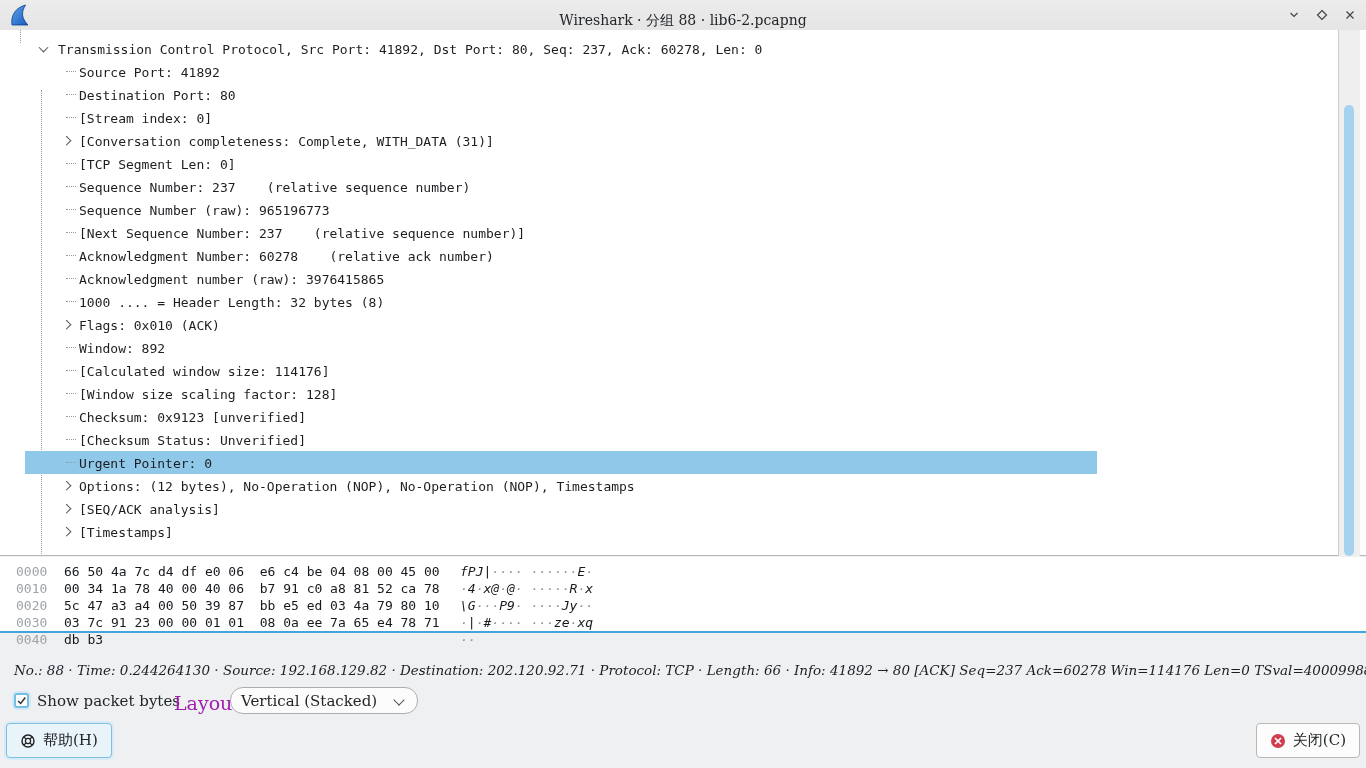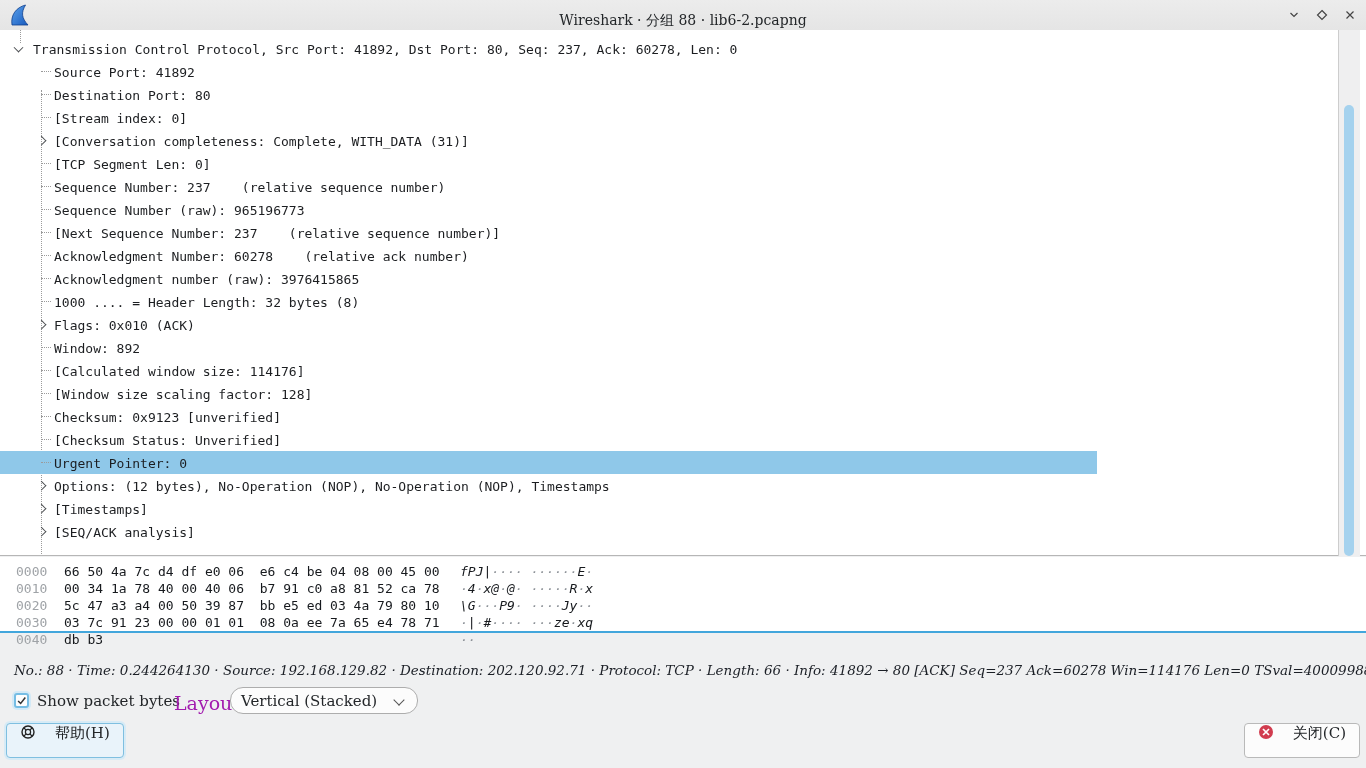--- a/index.html
+++ b/index.html
@@ -14,21 +14,21 @@
   .app-icon{position:absolute;left:9px;top:4px;width:20px;height:22px;}
   .title-text{position:absolute;left:0;right:0;text-align:center;font-size:14px;color:#232629;}
   .win-controls{position:absolute;right:8px;top:0;height:29px;display:flex;align-items:center;gap:12px;}
   .win-btn{width:16px;height:16px;display:flex;align-items:center;justify-content:center;cursor:default;}
 
   
   .tree-pane{position:absolute;left:0;top:30px;width:1366px;height:526px;background:#ffffff;
     border-bottom:1px solid #b6b6b6;overflow:hidden;}
   .tree-guide-root{position:absolute;left:20px;top:0;height:13px;border-left:1px dotted #9b9b9b;}
   .tree-guide{position:absolute;left:41px;top:60px;height:472px;border-left:1px dotted #9b9b9b;}
-  .tree-rows{position:absolute;left:0;top:7px;width:1097px;}
+  .tree-rows{position:absolute;left:0;top:7px;width:1097px;padding-left:25px;}
   .tree-row{position:relative;height:23px;font-family:"DejaVu Sans Mono", monospace;font-size:13px;color:#1c1e21;}
   .tree-row.selected{background:#8fc8e9;}
   .tree-row .row-text{position:absolute;left:54px;top:50%;transform:translateY(-50%);white-space:pre;}
   .tree-row.lvl0 .row-text{left:33px;}
   .tree-row.tick::before{content:"";position:absolute;left:41px;top:11px;width:10px;border-top:1px dotted #9b9b9b;}
   .chev{position:absolute;left:38px;top:50%;width:7px;height:7px;
     border-right:1.4px solid #4a4d50;border-bottom:1.4px solid #4a4d50;}
   .chev.closed{transform:translateY(-55%) rotate(-45deg);}
   .chev.open{transform:translateY(-70%) rotate(45deg);}
   .tree-row.lvl0 .chev{left:15px;}
@@ -55,21 +55,21 @@
     border:2px solid #76bde4;border-radius:3px;box-shadow:0 0 0 2px #d3e9f6;display:flex;align-items:center;justify-content:center;}
   .cb-label{position:absolute;left:37px;top:692px;font-size:15px;color:#232629;}
   .layout-label{position:absolute;left:174px;top:692px;font-size:19px;color:#a21caf;}
   .layout-select{position:absolute;left:230px;top:687px;width:188px;height:27px;background:#fcfcfc;
     border:1px solid #adadad;border-radius:13px;font-size:15px;color:#232629;
     display:flex;align-items:center;padding-left:10px;}
   .select-chev{position:absolute;right:14px;top:8px;width:8px;height:8px;
     border-right:1.4px solid #555;border-bottom:1.4px solid #555;transform:rotate(45deg);}
 
   
-  .btn{position:absolute;top:723px;height:35px;border-radius:4px;display:flex;align-items:flex-start;gap:19px;
+  .btn{position:absolute;top:723px;height:35px;border-radius:4px;display:flex;align-items:center;gap:7px;
     padding:0 13px;font-size:15px;color:#232629;}
   .btn-help{left:6px;background:#e9f3fa;border:1px solid #7fbfe0;box-shadow:0 0 0 2px #d7ebf6;}
   .btn-close{right:6px;background:#fcfcfc;border:1px solid #b9b9b9;}
 </style>
 </head>
 <body>
 
 <div id="app">
 
   <div class="titlebar">
@@ -165,25 +165,25 @@
         </div>
         <div class="tree-row lvl1 selected tick">
           <span class="row-text">Urgent Pointer: 0</span>
         </div>
         <div class="tree-row lvl1">
           <span class="chev closed"></span>
           <span class="row-text">Options: (12 bytes), No-Operation (NOP), No-Operation (NOP), Timestamps</span>
         </div>
         <div class="tree-row lvl1">
           <span class="chev closed"></span>
+          <span class="row-text">[SEQ/ACK analysis]</span>
+        </div>
+        <div class="tree-row lvl1">
+          <span class="chev closed"></span>
           <span class="row-text">[Timestamps]</span>
-        </div>
-        <div class="tree-row lvl1">
-          <span class="chev closed"></span>
-          <span class="row-text">[SEQ/ACK analysis]</span>
         </div>
       </div>
   </div>
 
   <div class="vscroll-track">
     <div class="vscroll-thumb"></div>
   </div>
 
   <div class="hex-pane">
     <div>

